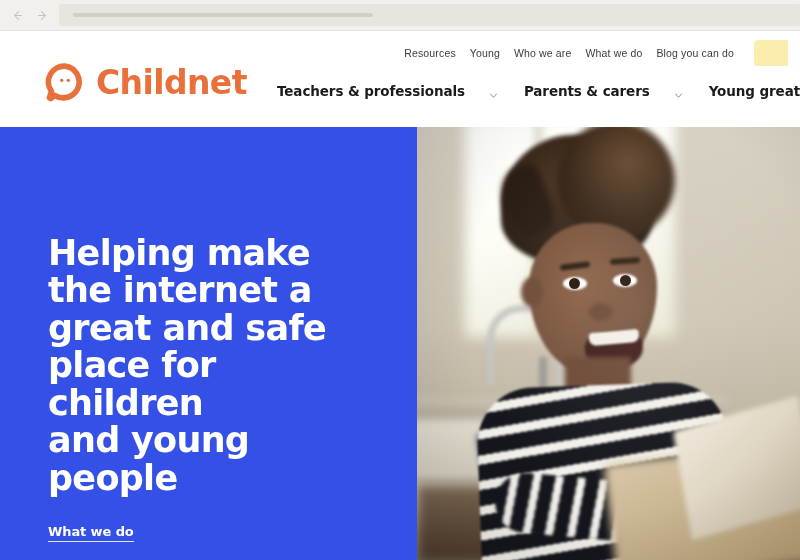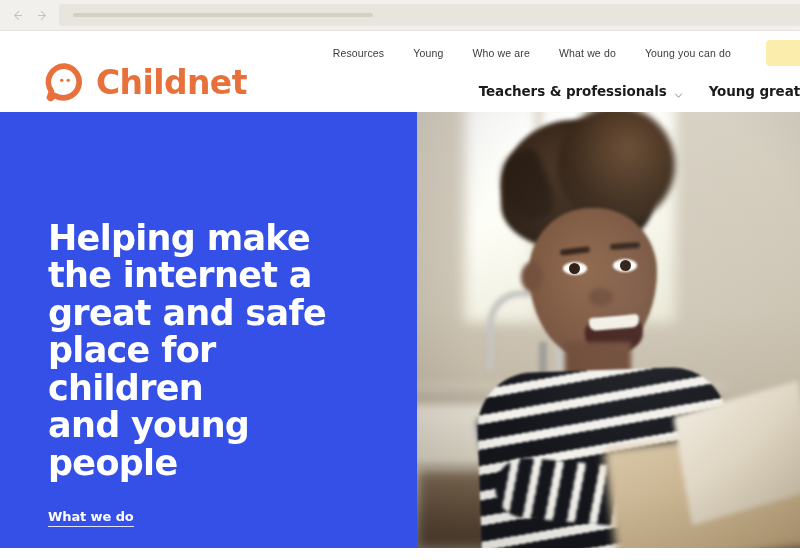--- a/index.html
+++ b/index.html
@@ -74,22 +74,22 @@
     background: #ffffff;
   }
 
   .utility-nav {
     position: absolute;
     top: 0;
     right: 0;
     height: 44px;
     display: flex;
     align-items: center;
-    gap: 29px;
-    padding-right: 0;
+    gap: 14px;
+    padding-right: 12px;
   }
   .utility-link {
     font-size: 10.5px;
     color: #3b3b3b;
     letter-spacing: .15px;
     white-space: nowrap;
     text-decoration: none;
     font-weight: 400;
   }
   .utility-cta {
@@ -131,39 +131,39 @@
     right: 0;
     top: 52px;
     display: flex;
     align-items: center;
     gap: 26px;
     white-space: nowrap;
   }
   .main-nav-item {
     display: flex;
     align-items: center;
-    gap: 7px;
+    gap: 24px;
     font-size: 13.5px;
     font-weight: 700;
     color: #1b1b1b;
     text-decoration: none;
     letter-spacing: -0.1px;
     font-family: "DejaVu Sans", sans-serif;
   }
   .chev {
     display: block;
     width: 9px;
     height: 9px;
     opacity: .75;
   }
 
   
   .hero {
     position: absolute;
-    top: 112px; left: 0;
+    top: 127px; left: 0;
     width: 800px;
     height: 420px;
     display: flex;
   }
   .hero-panel {
     width: 417px;
     height: 436px;
     background: #3450e6;
     position: relative;
     flex: 0 0 auto;
@@ -488,27 +488,35 @@
         </svg>
       </span>
       <span class="brand-name">Childnet</span>
     </a>
 
     <div class="utility-nav">
       <a class="utility-link" href="#">Resources</a>
       <a class="utility-link" href="#">Young</a>
       <a class="utility-link" href="#">Who we are</a>
       <a class="utility-link" href="#">What we do</a>
-      <a class="utility-link" href="#">Young you can do</a>
+      <a class="utility-link" href="#">Blog you can do</a>
       <span class="utility-cta"></span>
     </div>
 
     <div class="main-nav">
       <a class="main-nav-item" href="#">
         <span>Teachers &amp; professionals</span>
+        <span class="chev">
+          <svg viewBox="0 0 12 12" width="9" height="9" aria-hidden="true">
+            <path d="M2 4 L6 8.4 L10 4" fill="none" stroke="#4a4a4a" stroke-width="1.1" stroke-linecap="round" stroke-linejoin="round"></path>
+          </svg>
+        </span>
+      </a>
+      <a class="main-nav-item" href="#">
+        <span>Parents &amp; carers</span>
         <span class="chev">
           <svg viewBox="0 0 12 12" width="9" height="9" aria-hidden="true">
             <path d="M2 4 L6 8.4 L10 4" fill="none" stroke="#4a4a4a" stroke-width="1.1" stroke-linecap="round" stroke-linejoin="round"></path>
           </svg>
         </span>
       </a>
       <a class="main-nav-item" href="#">
         <span>Young great</span>
       </a>
     </div>

